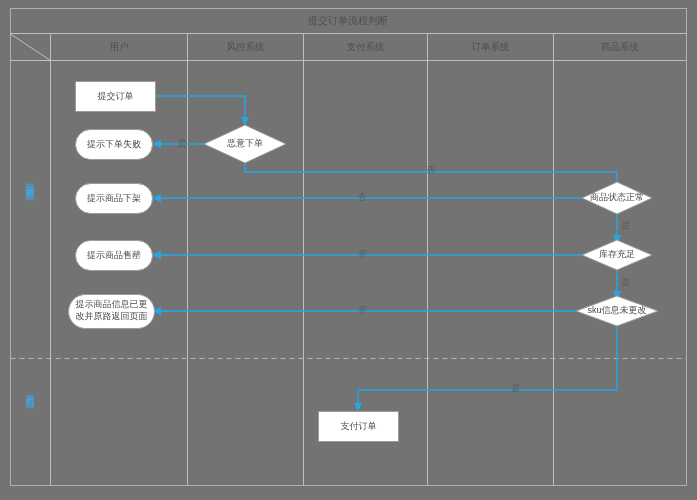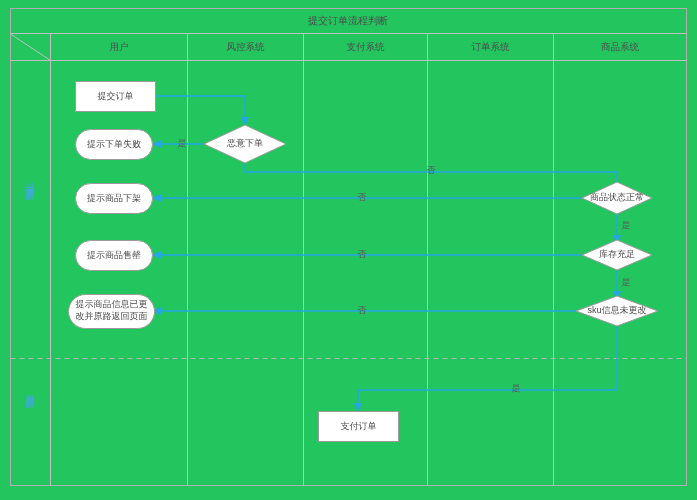--- a/index.html
+++ b/index.html
@@ -10,21 +10,21 @@
   body {
     width: 697px;
     height: 500px;
     font-family: "Liberation Sans", "DejaVu Sans", sans-serif;
     overflow: hidden;
   }
   #canvas {
     position: relative;
     width: 697px;
     height: 500px;
-    background: #22c55e;
+    background: #737373;
   }
   svg#diagram {
     position: absolute;
     left: 0;
     top: 0;
     width: 697px;
     height: 500px;
   }
   .node-text {
     font-family: "Liberation Sans", "DejaVu Sans", sans-serif;

